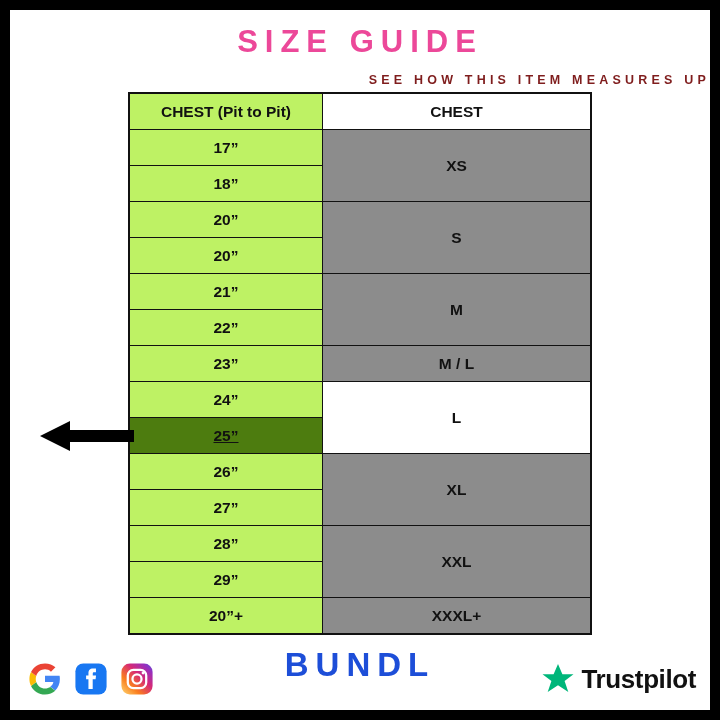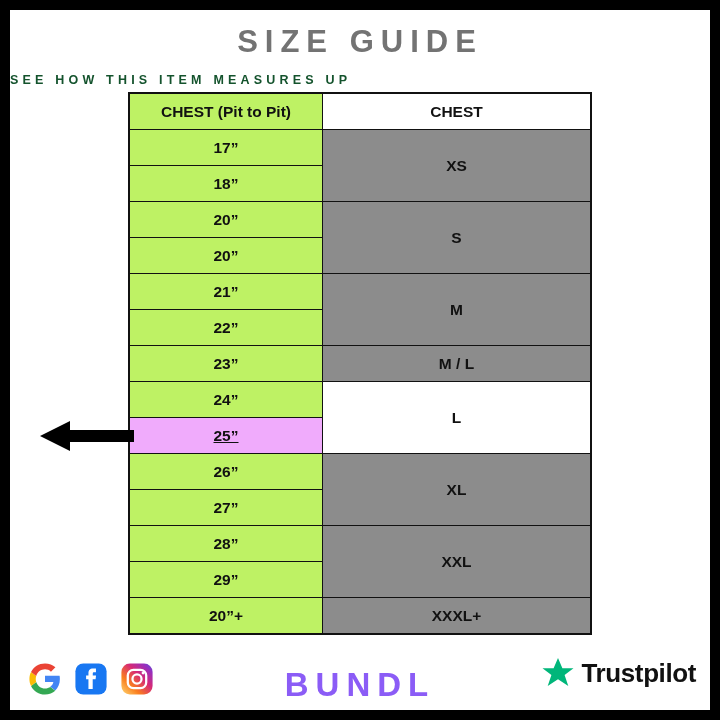--- a/index.html
+++ b/index.html
@@ -20,29 +20,29 @@
     width: 700px;
     height: 700px;
     background: #ffffff;
     box-sizing: border-box;
   }
   .title {
     text-align: center;
     font-size: 31px;
     font-weight: bold;
     letter-spacing: 7px;
-    color: #737373;
+    color: #ec4899;
     margin-top: 14px;
   }
   .subtitle {
-    text-align: left;
+    text-align: right;
     font-size: 12.5px;
     font-weight: bold;
     letter-spacing: 4.2px;
-    color: #14532d;
+    color: #7f1d1d;
     margin-top: 13px;
   }
 
   
   .table-wrap {
     position: absolute;
     left: 118px;
     top: 82px;
     width: 464px;
   }
@@ -64,21 +64,21 @@
   td.hdr {
     background: #ffffff;
     font-size: 16.5px;
     height: 38px;
   }
   td.chest {
     width: 192px;
     background: #bef264;
   }
   td.chest.hl {
-    background: #f0abfc;
+    background: #4d7c0f;
     text-decoration: underline;
   }
   td.size {
     background: #8c8c8c;
     font-size: 17px;
   }
   td.size.hl {
     background: #ffffff;
   }
 
@@ -111,35 +111,34 @@
     position: absolute;
     left: 0;
     top: 8px;
     width: 700px;
     text-align: center;
   }
   .brand-name {
     font-size: 33px;
     font-weight: bold;
     letter-spacing: 7px;
-    color: #8b5cf6;
+    color: #1d4ed8;
     line-height: 1.05;
-    margin-top: 20px;
   }
   .brand-sub {
     font-size: 11px;
     font-weight: bold;
     letter-spacing: 3.1px;
     color: #2b2b2b;
     margin-top: 2px;
   }
   .trustpilot {
     position: absolute;
     right: 14px;
-    top: 16px;
+    top: 22px;
     display: flex;
     align-items: center;
     gap: 7px;
   }
   .tp-text {
     font-size: 26px;
     font-weight: bold;
     color: #111111;
     letter-spacing: -0.4px;
   }

